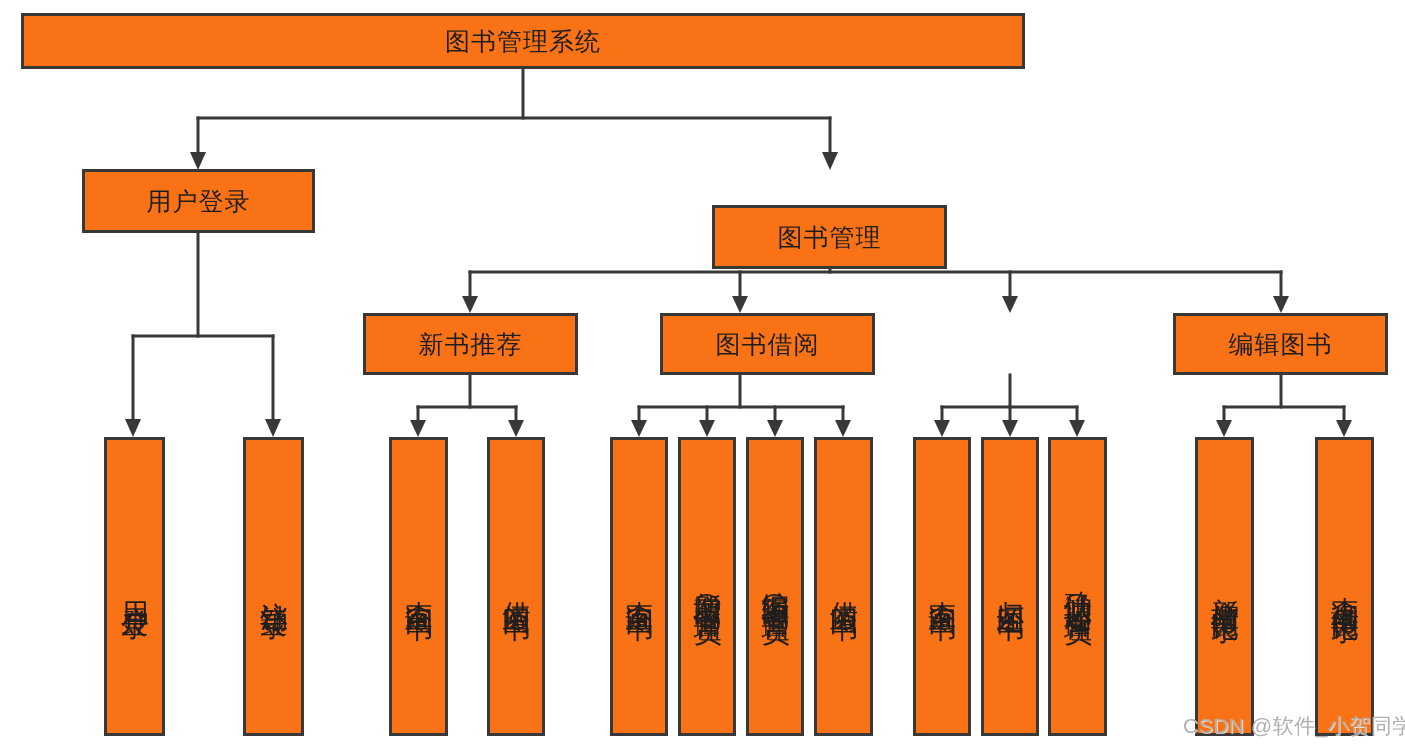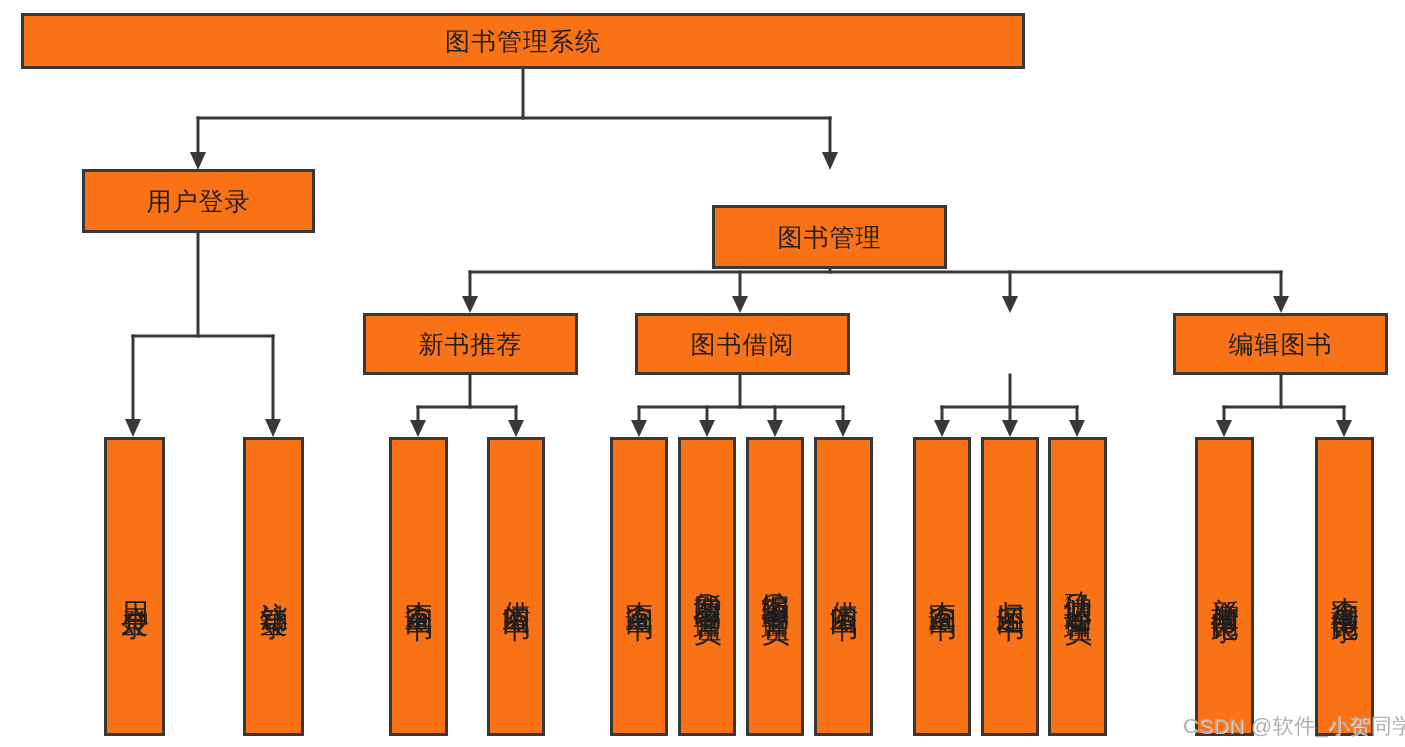--- a/index.html
+++ b/index.html
@@ -36,21 +36,21 @@
     white-space:nowrap;
   }
   
   .n-root{left:21px;top:13px;width:1004px;height:56px;}
   
   .n-user-login{left:82px;top:169px;width:233px;height:64px;}
   .n-book-mgmt{left:712px;top:169px;width:235px;height:64px;margin-top:36px;}
   
   .l3{top:313px;width:215px;height:62px;justify-content:center;}
   .n-new-book{left:363px;}
-  .n-borrow{left:635px;}
+  .n-borrow{left:660px;}
   .n-current{left:903px;}
   .n-records{left:1173px;}
   
   .leaf{top:437px;height:299px;}
   .lf-login{left:104px;width:61px;}
   .lf-logout{left:243px;width:61px;}
   .lf-nbr-q{left:389px;width:59px;}
   .lf-nbr-b{left:487px;width:58px;}
   .lf-bb-q{left:610px;width:58px;}
   .lf-bb-a{left:678px;width:58px;}

